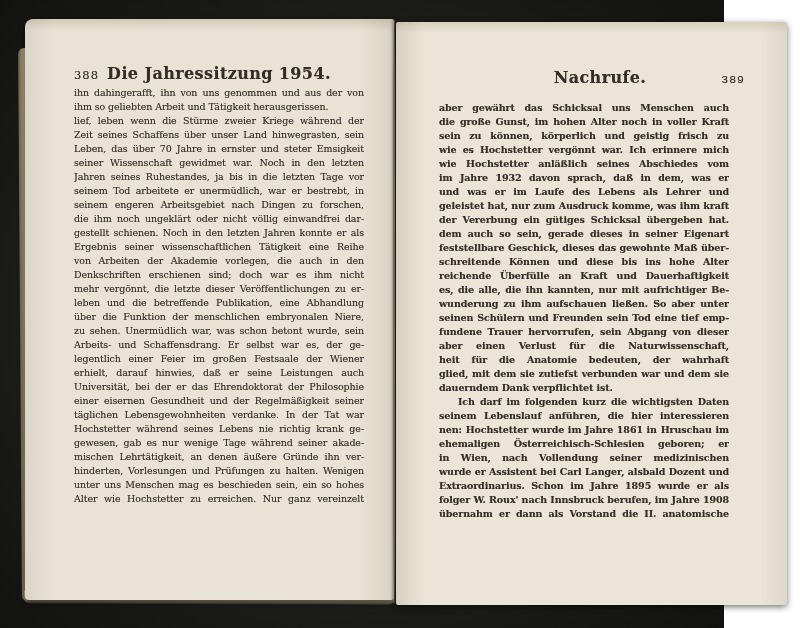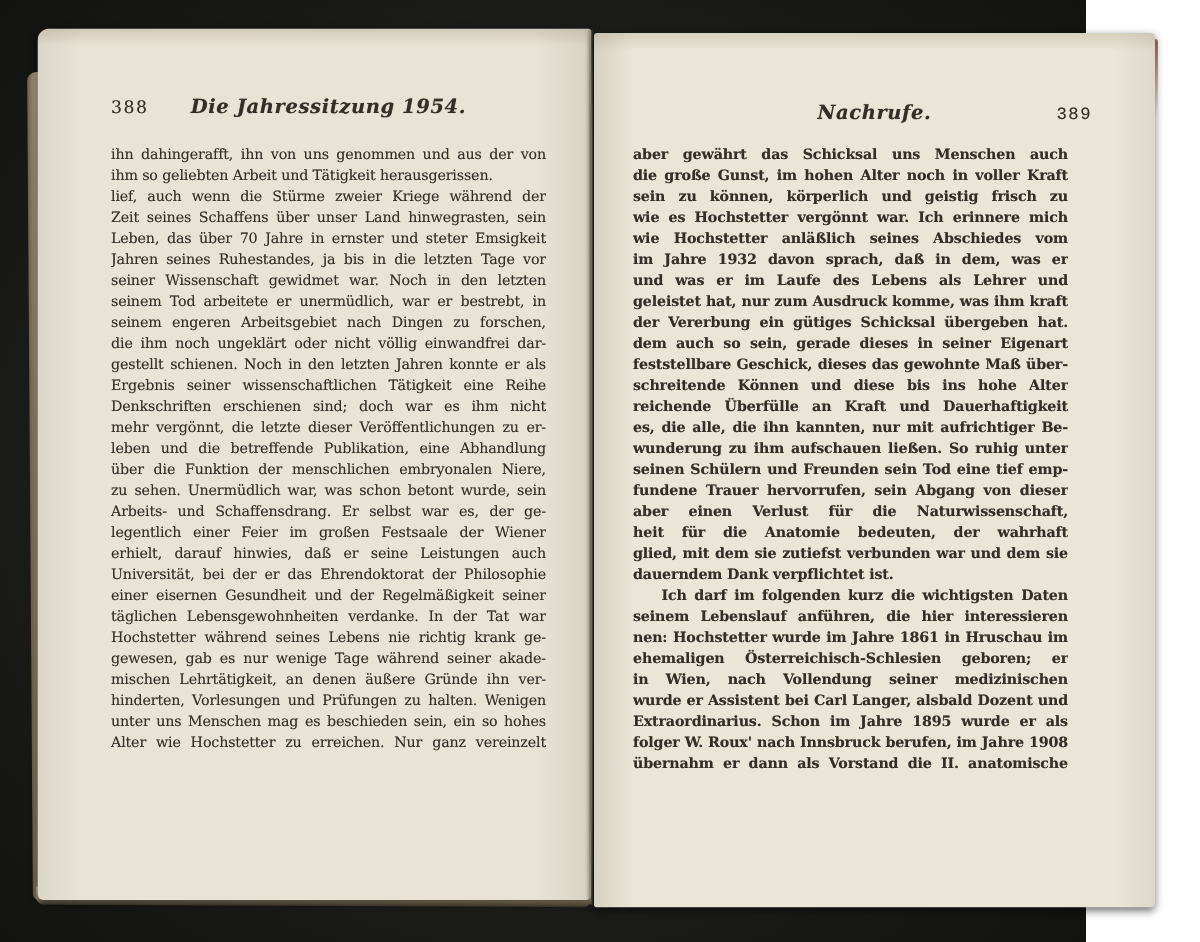--- a/index.html
+++ b/index.html
@@ -62,20 +62,21 @@
     background-color: var(--page, #e8e3d4);
   }
   .page-right {
     left: 396px; top: 22px;
     width: 374px; height: 583px;
     border-radius: 2px 3px 3px 2px;
     background:
       linear-gradient(to bottom, rgba(120,100,70,0.16) 0%, rgba(120,100,70,0) 2%),
       linear-gradient(to right, rgba(70,60,40,0.12) 0%, rgba(0,0,0,0) 7%, rgba(0,0,0,0) 93%, rgba(0,0,0,0.06) 100%);
     background-color: #eae5d6;
+    padding-left: 17px;
   }
   .gutter {
     position: absolute;
     left: 393px; top: 20px;
     width: 2px; height: 583px;
     background: linear-gradient(to bottom, rgba(132,124,104,0.5), var(--fold, #847c68) 12%, var(--fold, #847c68) 88%, rgba(132,124,104,0.5));
     box-shadow: 0 0 3px rgba(60,54,42,0.6);
   }
   .running-head {
     display: flex;
@@ -86,28 +87,27 @@
   .page-left .running-head { margin: 45px 30px 0 49px; }
   .page-right .running-head { margin: 46px 42px 0 42px; }
   .running-head .slot { flex: 1 1 0; }
   .folio {
     font-size: 11.5px;
     letter-spacing: 1px;
   }
   .slot-right { text-align: right; font-family: Liberation Mono, monospace; }
   .head-title {
     flex: 0 0 auto;
-    font-style: italic;
     font-weight: bold;
-    font-size: 13px;
+    font-size: 16px;
     text-shadow: 0 0 0.5px rgba(51,47,40,0.5);
   }
   .folio, .line { text-shadow: 0 0 0.4px rgba(51,47,40,0.45); }
   .body-text {
-    margin: 18px 30px 0 49px;
+    margin: 3px 30px 0 49px;
     width: 290px;
     font-size: 9.5px;
     letter-spacing: -0.1px;
   }
   .page-right .body-text { margin: 14px 42px 0 26px; font-weight: bold; }
   .paragraph { margin: 0; }
   .line {
     height: 14px;
     line-height: 14px;
     overflow: hidden;
@@ -131,30 +131,31 @@
       <span class="slot folio">388</span>
       <span class="head-title">Die Jahressitzung 1954.</span>
       <span class="slot slot-right"></span>
     </div>
     <div class="body-text">
         <div class="paragraph">
           <div class="line">ihn dahingerafft, ihn von uns genommen und aus der von</div>
           <div class="line line-end">ihm so geliebten Arbeit und Tätigkeit herausgerissen.</div>
         </div>
         <div class="paragraph">
-          <div class="line">lief, auch wenn die Stürme zweier Kriege während der</div>
+          <div class="line">lief, leben wenn die Stürme zweier Kriege während der</div>
           <div class="line">Zeit seines Schaffens über unser Land hinwegrasten, sein</div>
           <div class="line">Leben, das über 70 Jahre in ernster und steter Emsigkeit</div>
+          <div class="line">seiner Wissenschaft gewidmet war. Noch in den letzten</div>
           <div class="line">Jahren seines Ruhestandes, ja bis in die letzten Tage vor</div>
-          <div class="line">seiner Wissenschaft gewidmet war. Noch in den letzten</div>
           <div class="line">seinem Tod arbeitete er unermüdlich, war er bestrebt, in</div>
           <div class="line">seinem engeren Arbeitsgebiet nach Dingen zu forschen,</div>
           <div class="line">die ihm noch ungeklärt oder nicht völlig einwandfrei dar-</div>
           <div class="line">gestellt schienen. Noch in den letzten Jahren konnte er als</div>
           <div class="line">Ergebnis seiner wissenschaftlichen Tätigkeit eine Reihe</div>
+          <div class="line">von Arbeiten der Akademie vorlegen, die auch in den</div>
           <div class="line">Denkschriften erschienen sind; doch war es ihm nicht</div>
           <div class="line">mehr vergönnt, die letzte dieser Veröffentlichungen zu er-</div>
           <div class="line">leben und die betreffende Publikation, eine Abhandlung</div>
           <div class="line">über die Funktion der menschlichen embryonalen Niere,</div>
           <div class="line">zu sehen. Unermüdlich war, was schon betont wurde, sein</div>
           <div class="line">Arbeits- und Schaffensdrang. Er selbst war es, der ge-</div>
           <div class="line">legentlich einer Feier im großen Festsaale der Wiener</div>
           <div class="line">erhielt, darauf hinwies, daß er seine Leistungen auch</div>
           <div class="line">Universität, bei der er das Ehrendoktorat der Philosophie</div>
           <div class="line">einer eisernen Gesundheit und der Regelmäßigkeit seiner</div>
@@ -186,21 +187,21 @@
           <div class="line">wie Hochstetter anläßlich seines Abschiedes vom Lehramt</div>
           <div class="line">im Jahre 1932 davon sprach, daß in dem, was er geworden</div>
           <div class="line">und was er im Laufe des Lebens als Lehrer und Forscher</div>
           <div class="line">geleistet hat, nur zum Ausdruck komme, was ihm kraft</div>
           <div class="line">der Vererbung ein gütiges Schicksal übergeben hat. Mag</div>
           <div class="line">dem auch so sein, gerade dieses in seiner Eigenart selten</div>
           <div class="line">feststellbare Geschick, dieses das gewohnte Maß über-</div>
           <div class="line">schreitende Können und diese bis ins hohe Alter hinein-</div>
           <div class="line">reichende Überfülle an Kraft und Dauerhaftigkeit waren</div>
           <div class="line">es, die alle, die ihn kannten, nur mit aufrichtiger Be-</div>
-          <div class="line">wunderung zu ihm aufschauen ließen. So ruhig unter</div>
+          <div class="line">wunderung zu ihm aufschauen ließen. So aber unter</div>
           <div class="line">seinen Schülern und Freunden sein Tod eine tief emp-</div>
           <div class="line">fundene Trauer hervorrufen, sein Abgang von dieser Welt</div>
           <div class="line">aber einen Verlust für die Naturwissenschaft, insonder-</div>
           <div class="line">heit für die Anatomie bedeuten, der wahrhaft unersetzlich</div>
           <div class="line">glied, mit dem sie zutiefst verbunden war und dem sie zu</div>
           <div class="line line-end">dauerndem Dank verpflichtet ist.</div>
         </div>
         <div class="paragraph">
           <div class="line first">Ich darf im folgenden kurz die wichtigsten Daten aus</div>
           <div class="line">seinem Lebenslauf anführen, die hier interessieren kön-</div>

